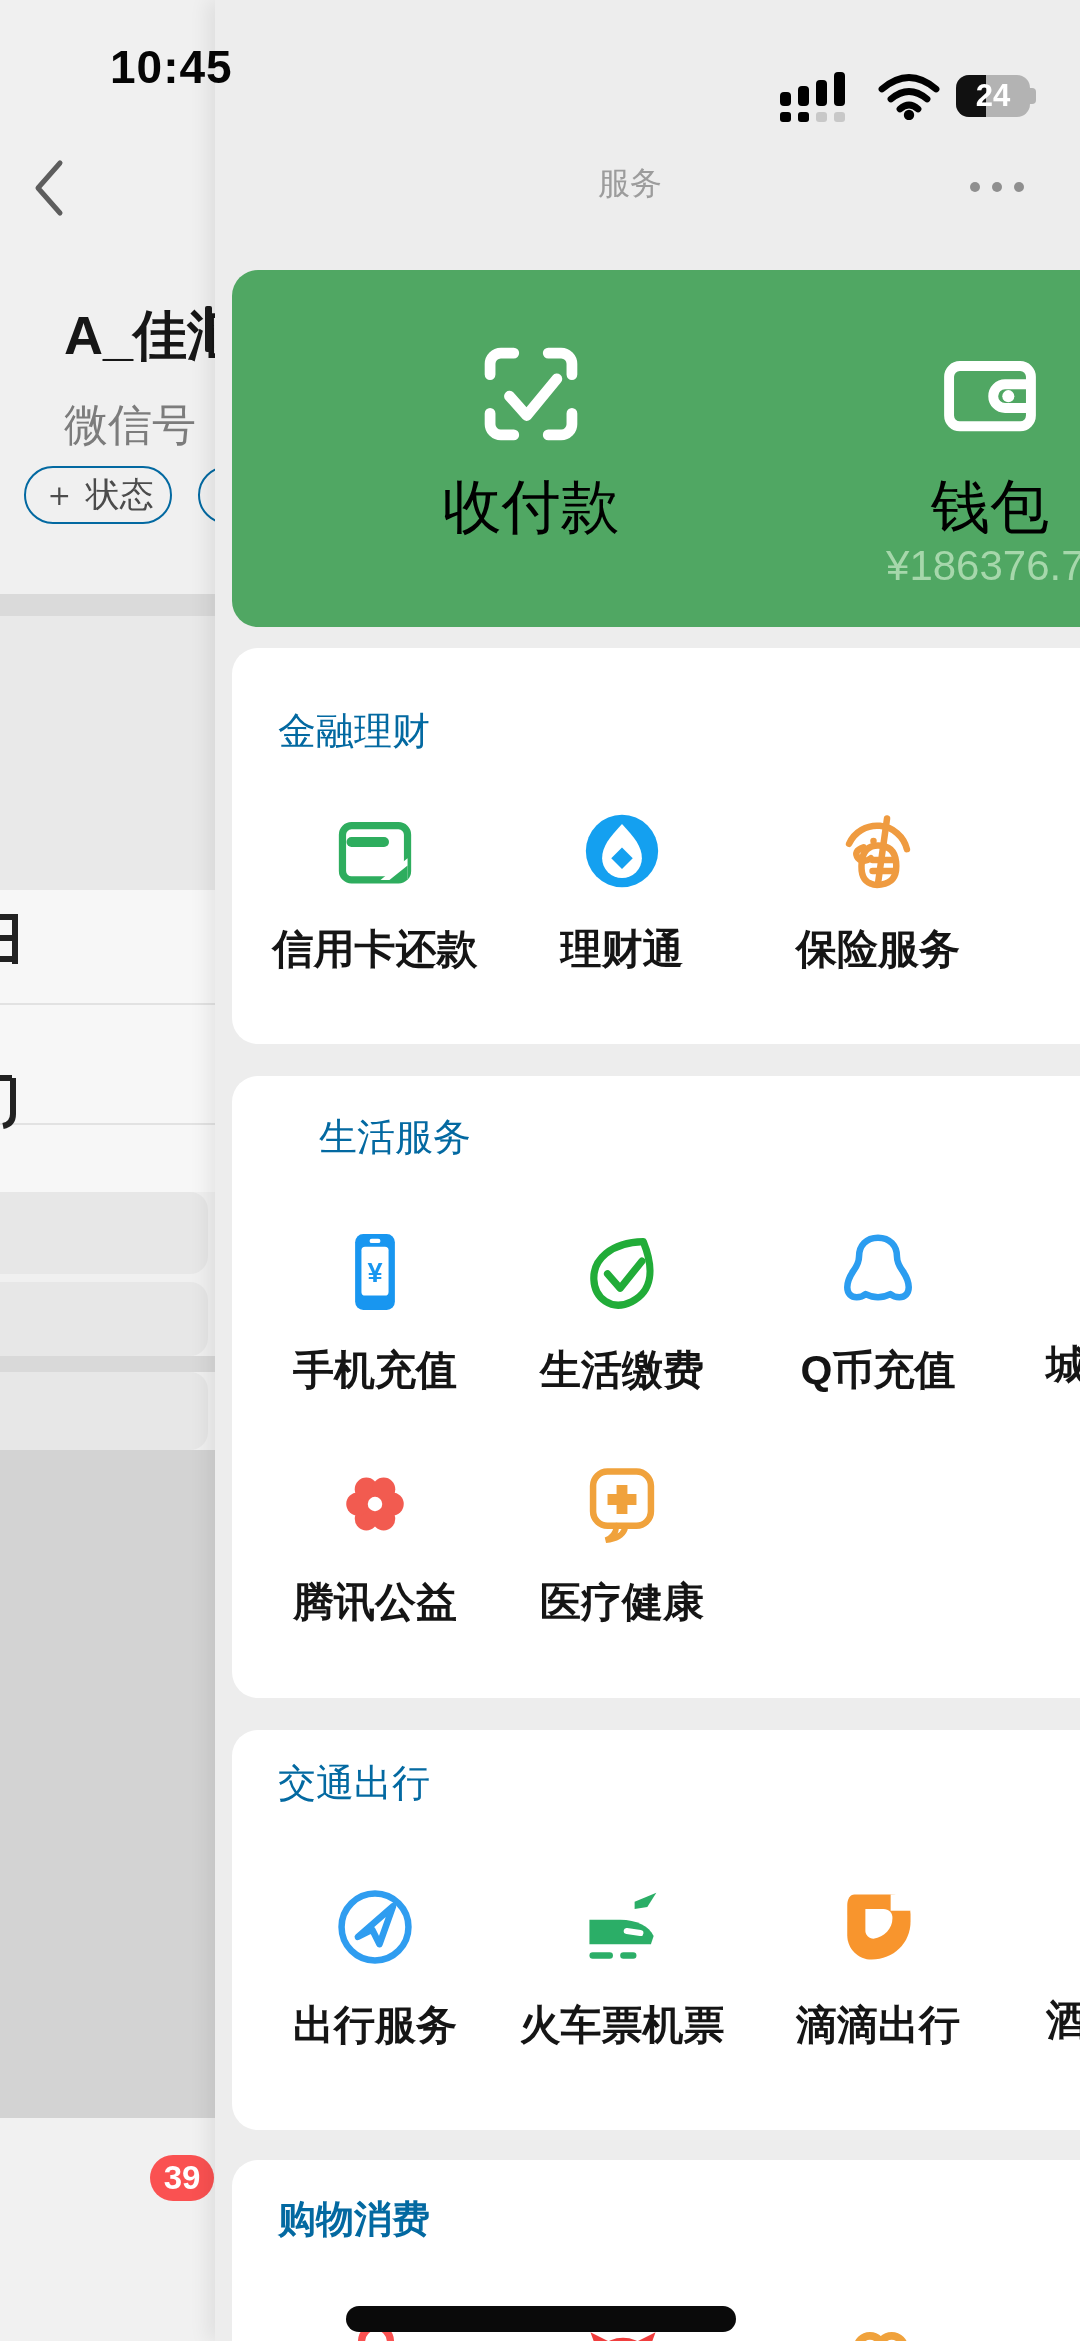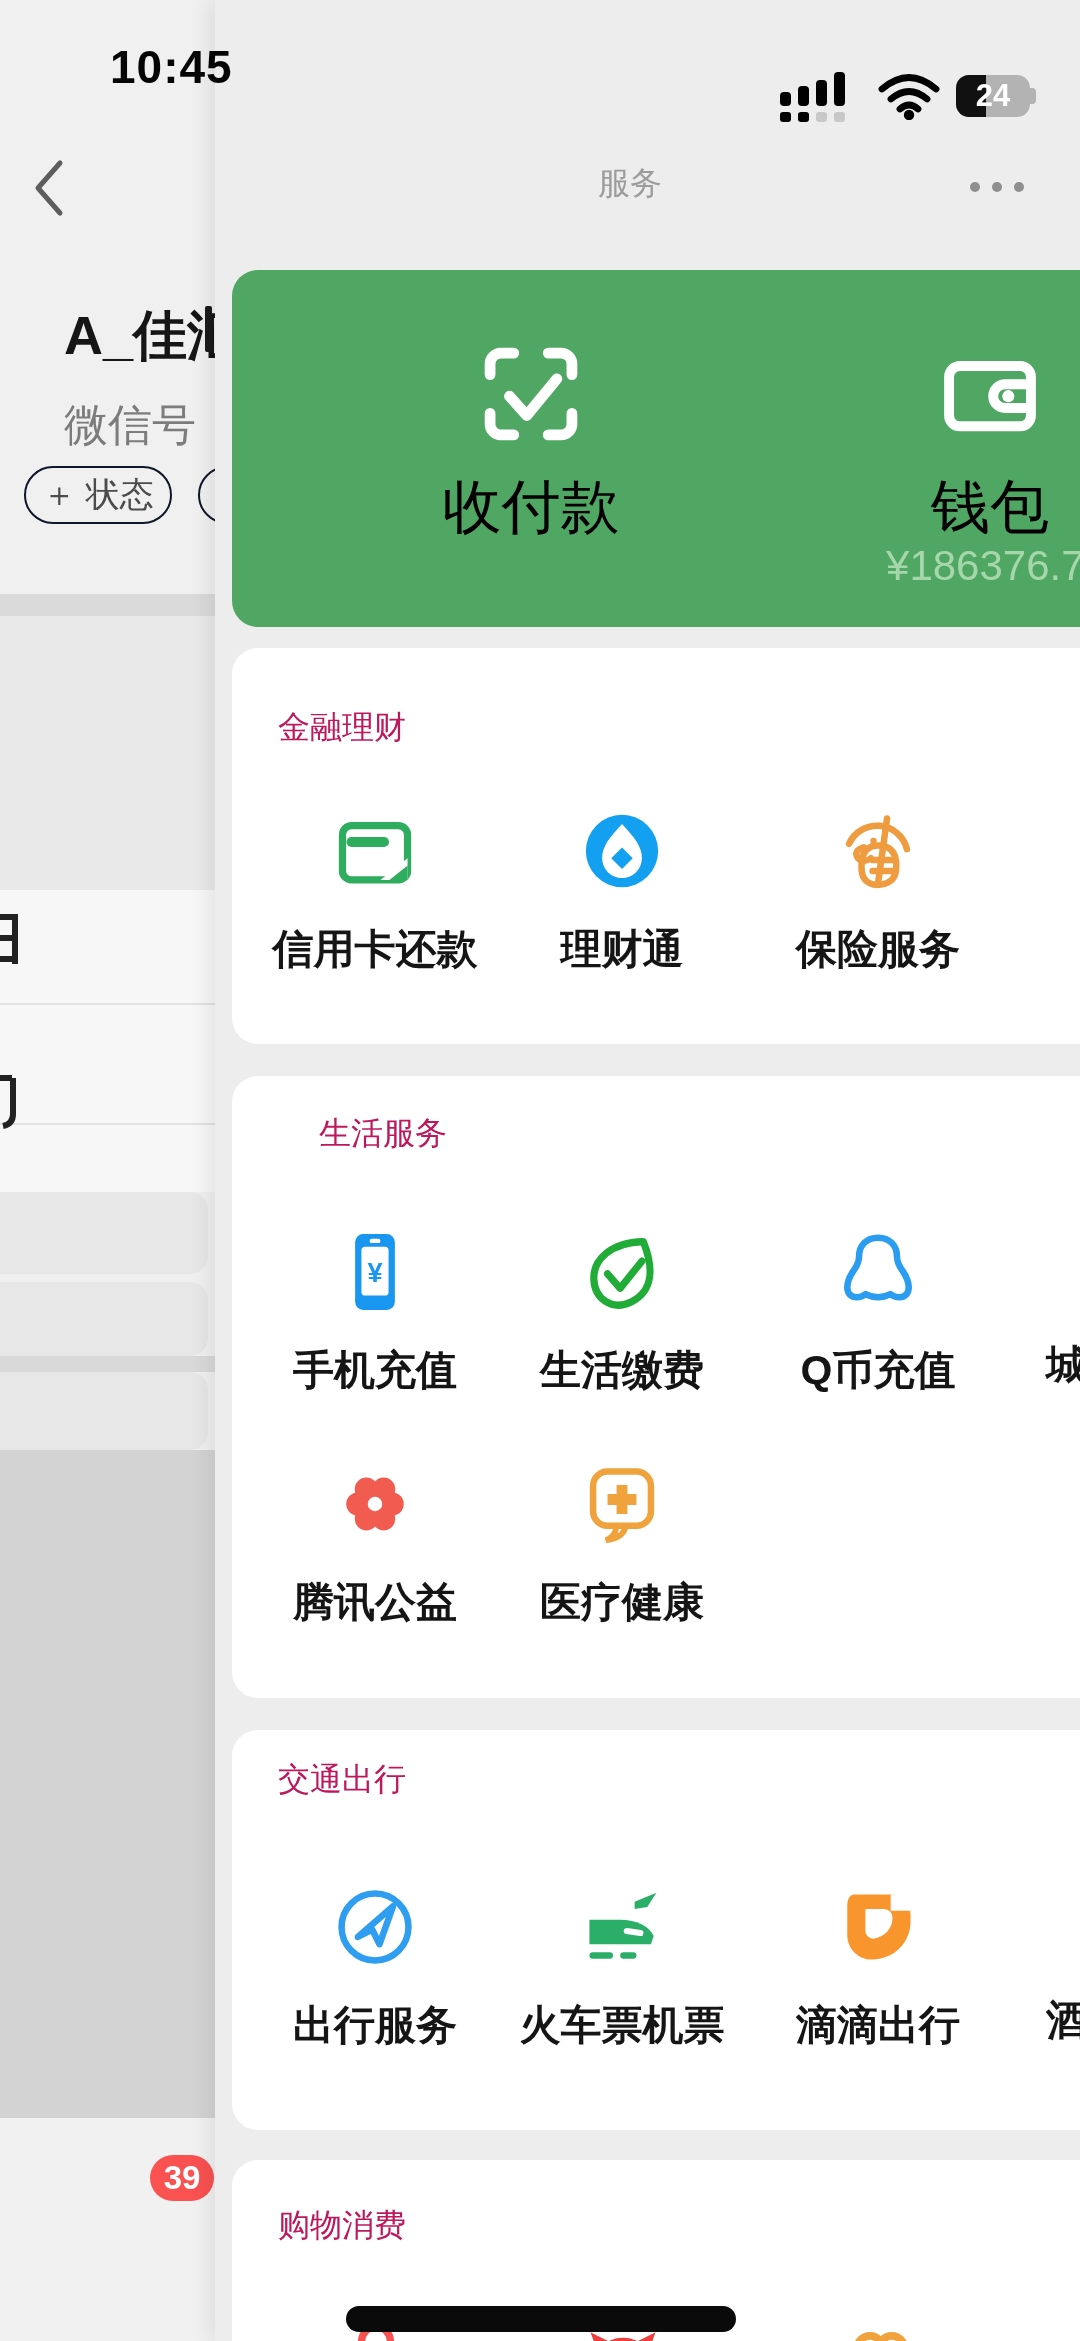--- a/index.html
+++ b/index.html
@@ -8,21 +8,21 @@
          font-family:"Liberation Sans", sans-serif; color:#1a1a1a; }
 
   
   .underlay { position:absolute; left:0; top:0; width:215px; height:2341px;
               background:#f0f0f0; overflow:hidden; z-index:1; }
   .u-name { position:absolute; left:64px; top:300px; font-size:54px; font-weight:bold;
             color:#161616; white-space:nowrap; }
   .u-name-frag { position:absolute; left:205px; top:306px; width:7px; height:46px;
                  background:#1b1b1b; border-radius:2px; }
   .u-id { position:absolute; left:64px; top:396px; font-size:44px; color:#7c7c7c; white-space:nowrap; }
-  .u-pill { position:absolute; top:466px; height:58px; border:2px solid #0f172a;
+  .u-pill { position:absolute; top:466px; height:58px; border:2px solid #0369a1;
             border-radius:29px; display:flex; align-items:center; justify-content:center;
             font-size:34px; color:#4c4c4c; background:transparent; white-space:nowrap; }
   .u-pill1 { left:24px; width:148px; }
   .u-pill2 { left:198px; width:100px; }
   .u-band { position:absolute; left:0; width:215px; background:#dadada; }
   .u-zone { position:absolute; left:0; width:215px; background:#e9e9e9; }
   .u-white { position:absolute; left:0; width:215px; background:#f7f7f7; }
   .u-hair { position:absolute; left:0; width:215px; height:2px; background:#e2e2e2; }
   .u-gcard { position:absolute; left:0; width:208px; background:#e7e7e7;
              border-radius:0 18px 18px 0; }
@@ -36,21 +36,21 @@
   
   .panel { position:absolute; left:215px; top:0; width:865px; height:2341px;
            background:#ededed; z-index:2; box-shadow:-8px 0 18px rgba(0,0,0,0.07); }
   .card { position:absolute; left:17px; width:880px; border-radius:26px; background:#fff; }
   .card-green { top:270px; height:357px; background:#50a763; }
   .card-finance { top:648px; height:396px; }
   .card-life { top:1076px; height:622px; }
   .card-transport { top:1730px; height:400px; }
   .card-shopping { top:2160px; height:260px; }
 
-  .sec-title { position:absolute; left:46px; font-size:32px; color:#be185d; }
+  .sec-title { position:absolute; left:46px; font-size:38px; color:#0369a1; }
 
   .gi { position:absolute; width:210px; display:flex; flex-direction:column;
         align-items:center; gap:24px; }
   .gi-label { font-size:41px; font-weight:600; color:#151515; white-space:nowrap; }
   .gi-c1 { left:38px; } .gi-c2 { left:285px; } .gi-c3 { left:541px; }
 
   .pay-item { position:absolute; top:68px; width:260px; display:flex; flex-direction:column;
               align-items:center; gap:18px; }
   .pay-label { font-size:59px; font-weight:500; color:#000000; }
   .balance { position:absolute; left:600px; top:272px; width:330px; text-align:center;
@@ -269,21 +269,21 @@
       <svg width="94" height="94" viewBox="0 0 52 52">
         <path d="M13,8 H33 C39.5,8 44,12.5 44,19 V23 C44,35 34.5,44 22.5,44 C15,44 9,38 9,30.5 V14 C9,10.5 10.5,8 13,8 Z" fill="#f8952d"></path>
         <path d="M19,16 H29 C32,16 34,18 34,21 C34,27 29.5,31.5 23.5,32.5 C21,32.5 19,30.5 19,28 Z" fill="#fff"></path>
         <rect x="33" y="8" width="11" height="9" fill="#fff"></rect>
       </svg>
       <div class="gi-label">滴滴出行</div>
     </div>
   </div>
 
   <div class="card card-shopping">
-    <div class="sec-title" style="top:44px;">购物消费</div>
+    <div class="sec-title" style="top:34px;font-weight:bold;">购物消费</div>
     <svg style="position:absolute; left:97px; top:156px;" width="94" height="94" viewBox="0 0 52 52">
       <path d="M12,16 h28 l4,26 a4,4 0 0 1 -4,4 H12 a4,4 0 0 1 -4,-4 z" fill="#fa5151"></path>
       <path d="M18,16 v-2 a8,8 0 0 1 16,0 v2" stroke="#fa5151" stroke-width="4" fill="none"></path>
       <path d="M33,27 l1.6,4.4 4.4,1.6 -4.4,1.6 -1.6,4.4 -1.6,-4.4 -4.4,-1.6 4.4,-1.6 z" fill="#fff"></path>
     </svg>
     <svg style="position:absolute; left:344px; top:156px;" width="94" height="94" viewBox="0 0 52 52">
       <path d="M12,20 l-4,-11 10,5 z" fill="#f03e3e"></path>
       <path d="M40,20 l4,-11 -10,5 z" fill="#f03e3e"></path>
       <circle cx="26" cy="30" r="18" fill="#f03e3e"></circle>
       <circle cx="26" cy="38" r="9" fill="#fff"></circle>

